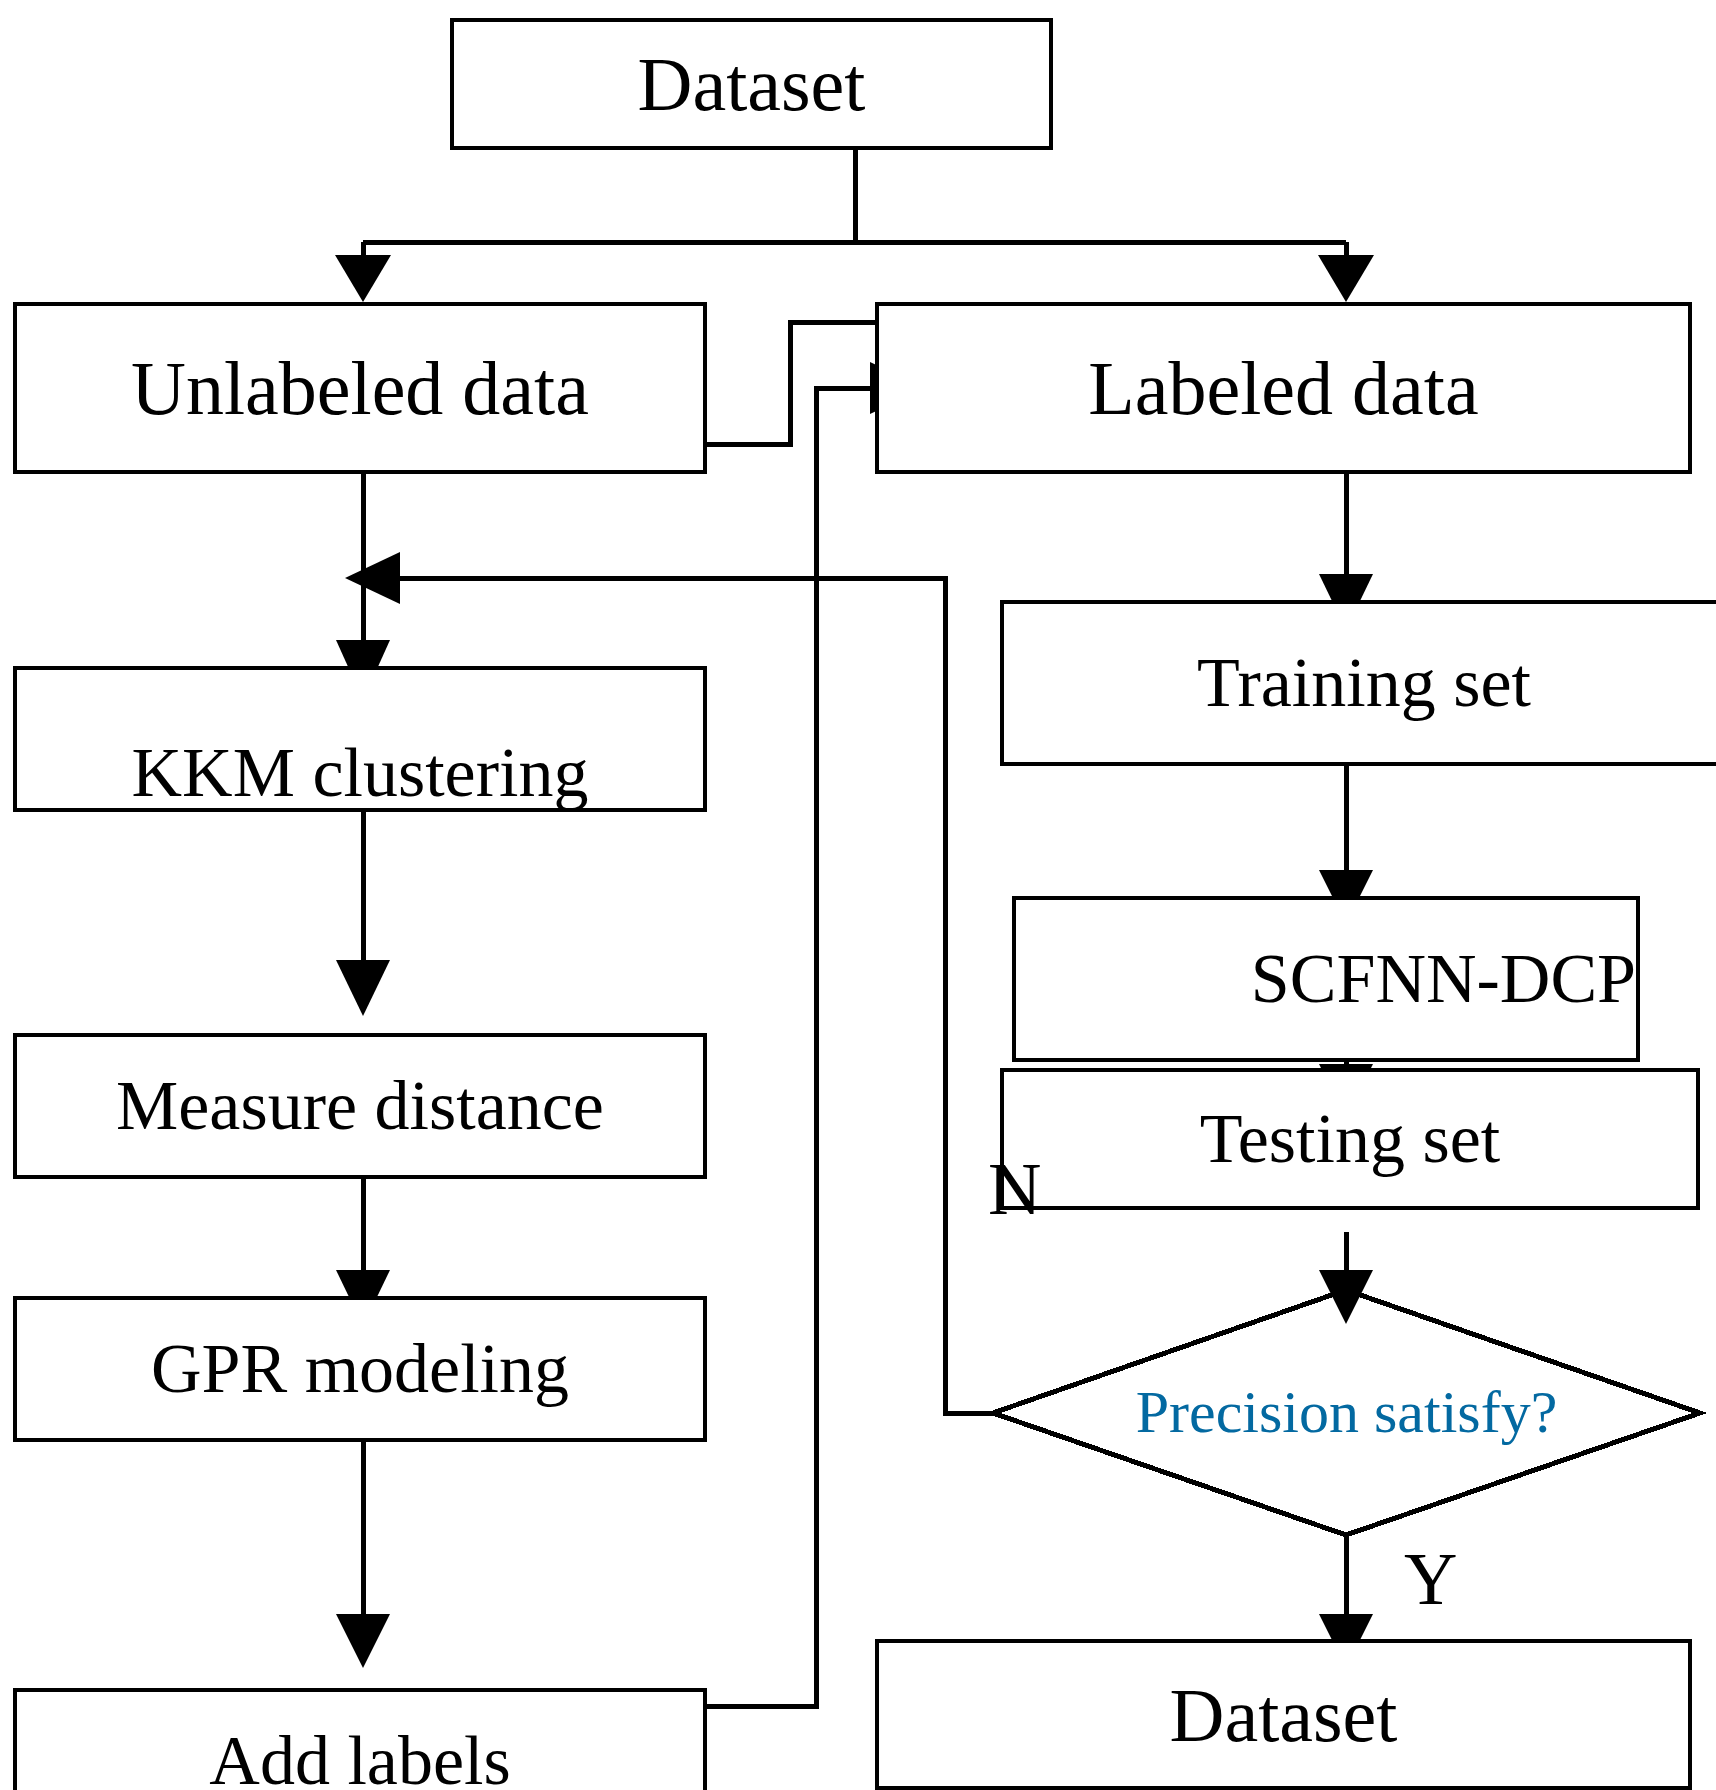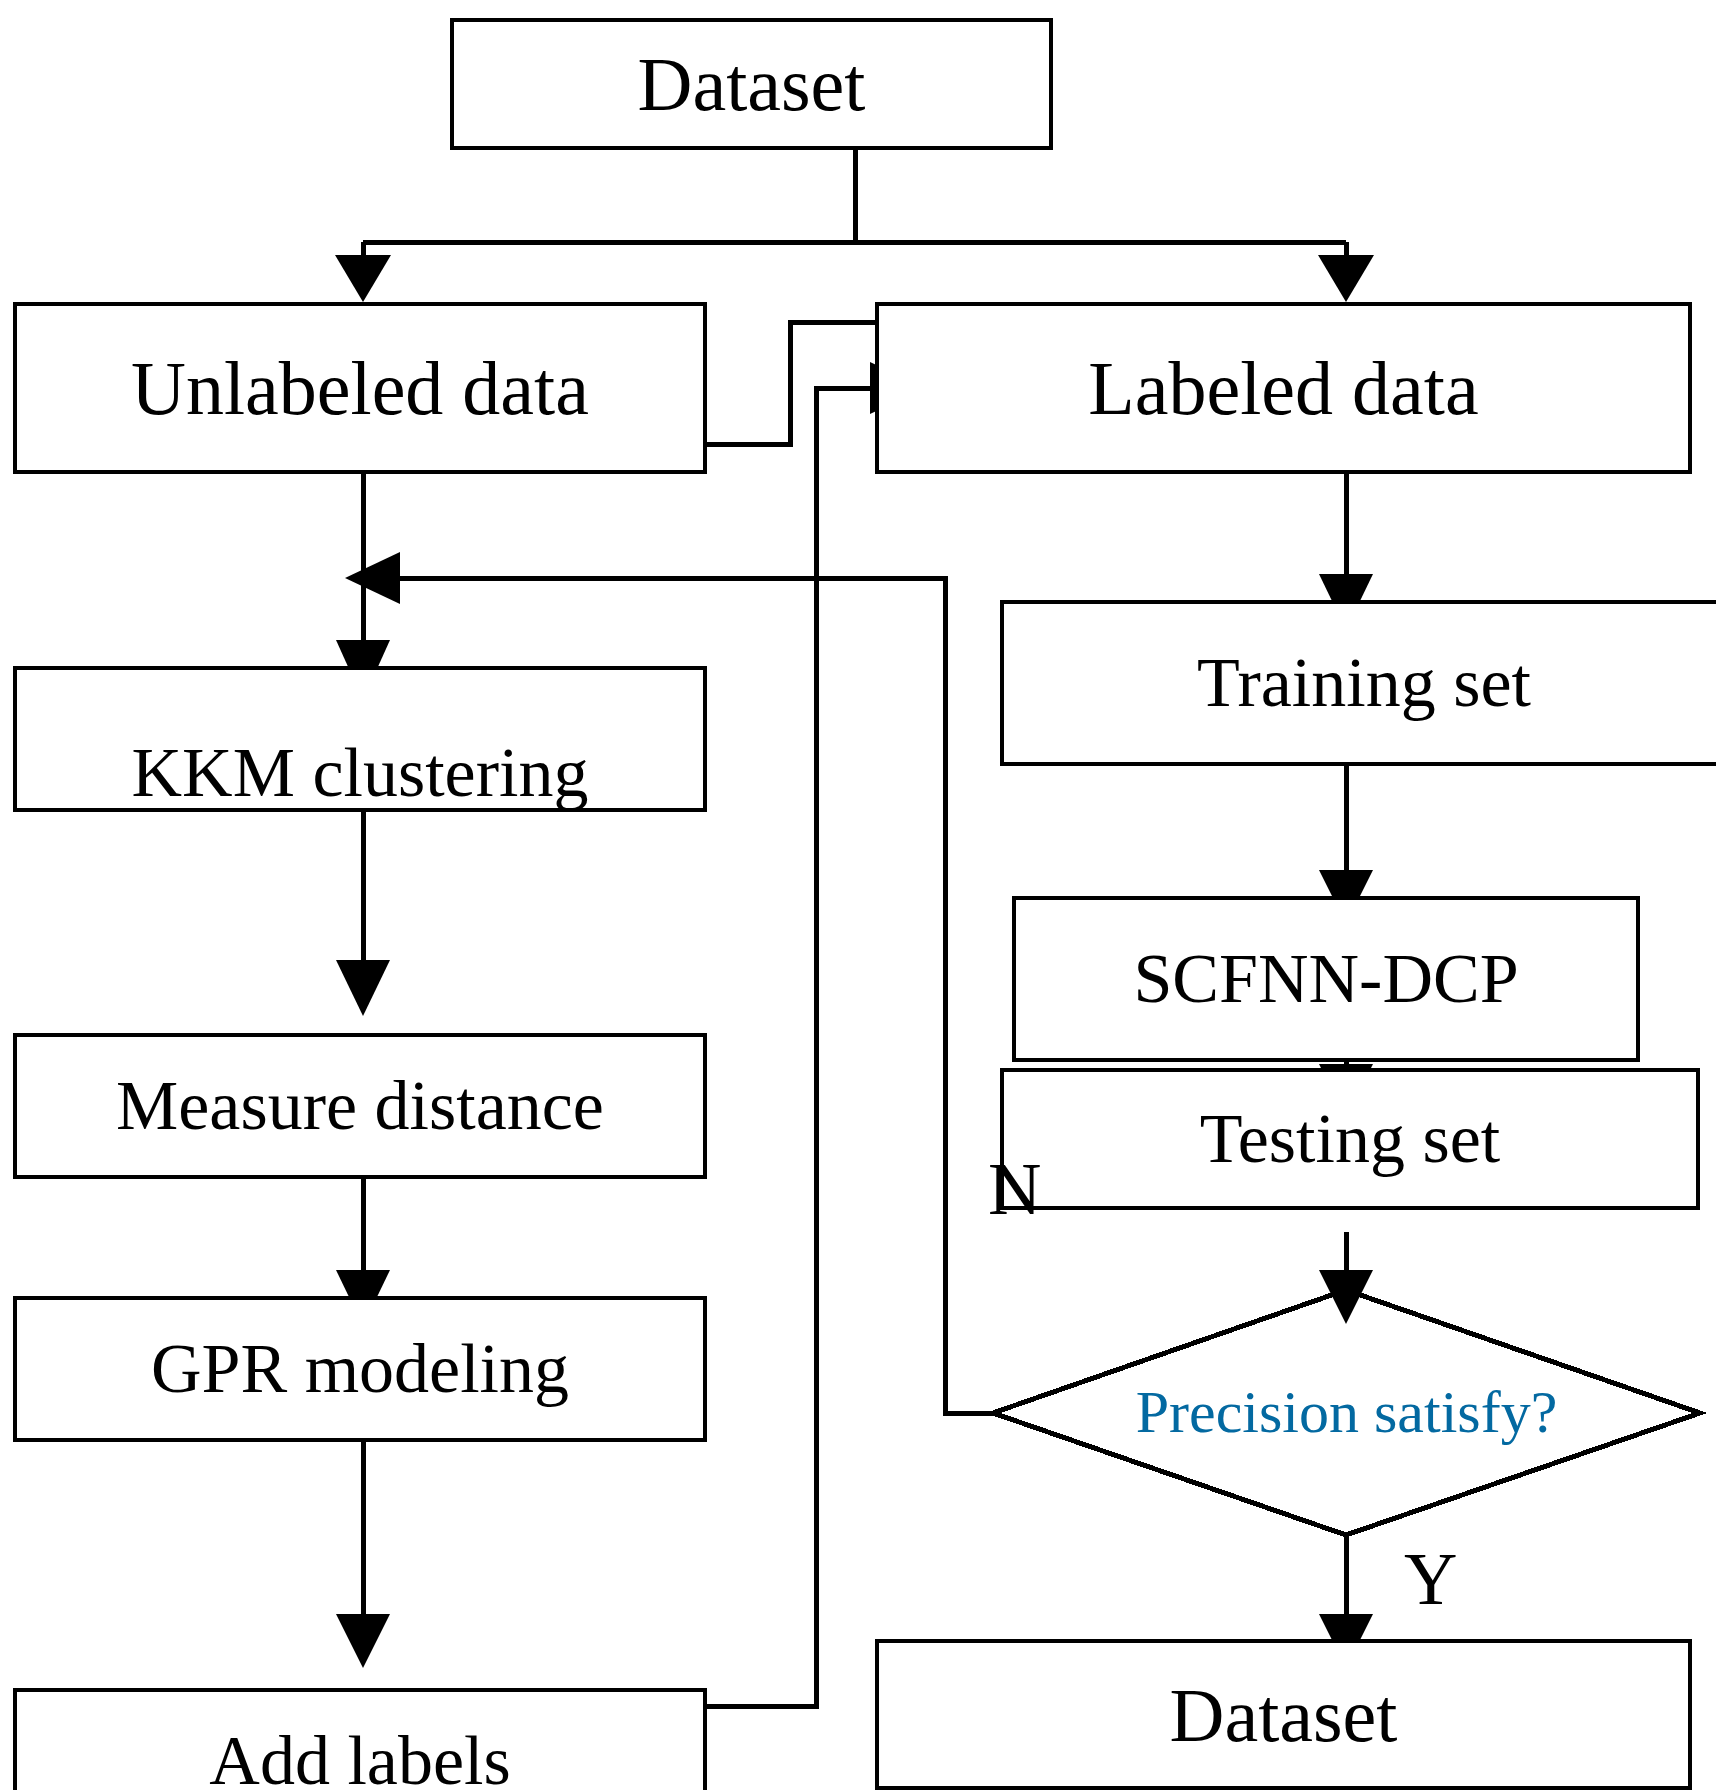--- a/index.html
+++ b/index.html
@@ -118,21 +118,21 @@
   </div>
 
   <div class="node box" style="left:13px;top:1688px;width:694px;height:146px;font-size:70px;">
     <span>Add labels</span>
   </div>
 
   <div class="node box" style="left:1000px;top:600px;width:728px;height:166px;font-size:70px;">
     <span>Training set</span>
   </div>
 
-  <div class="node box" style="left:1012px;top:896px;width:628px;height:166px;font-size:70px;">
+  <div class="node box" style="left:1012px;top:896px;width:628px;height:166px;font-size:70px;justify-content:flex-end;">
     <span>SCFNN-DCP</span>
   </div>
 
   <div class="node box" style="left:1000px;top:1068px;width:700px;height:142px;font-size:70px;">
     <span>Testing set</span>
   </div>
 
   <div class="node box" style="left:875px;top:1639px;width:817px;height:151px;font-size:76px;">
     <span>Dataset</span>
   </div>

